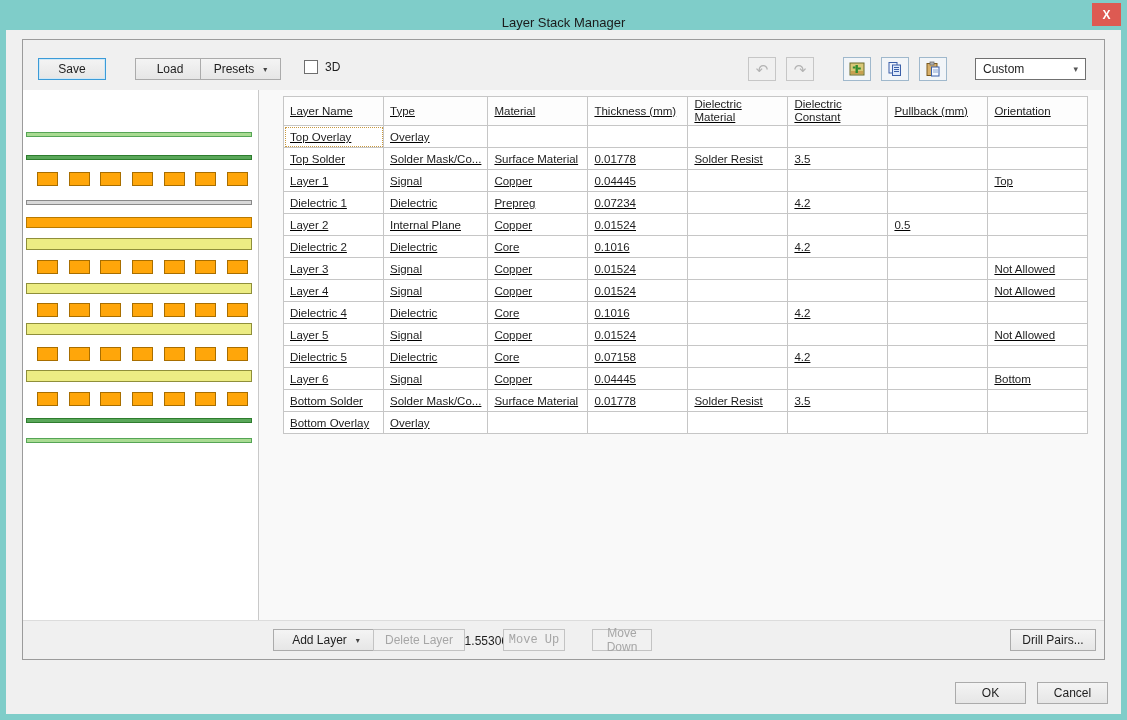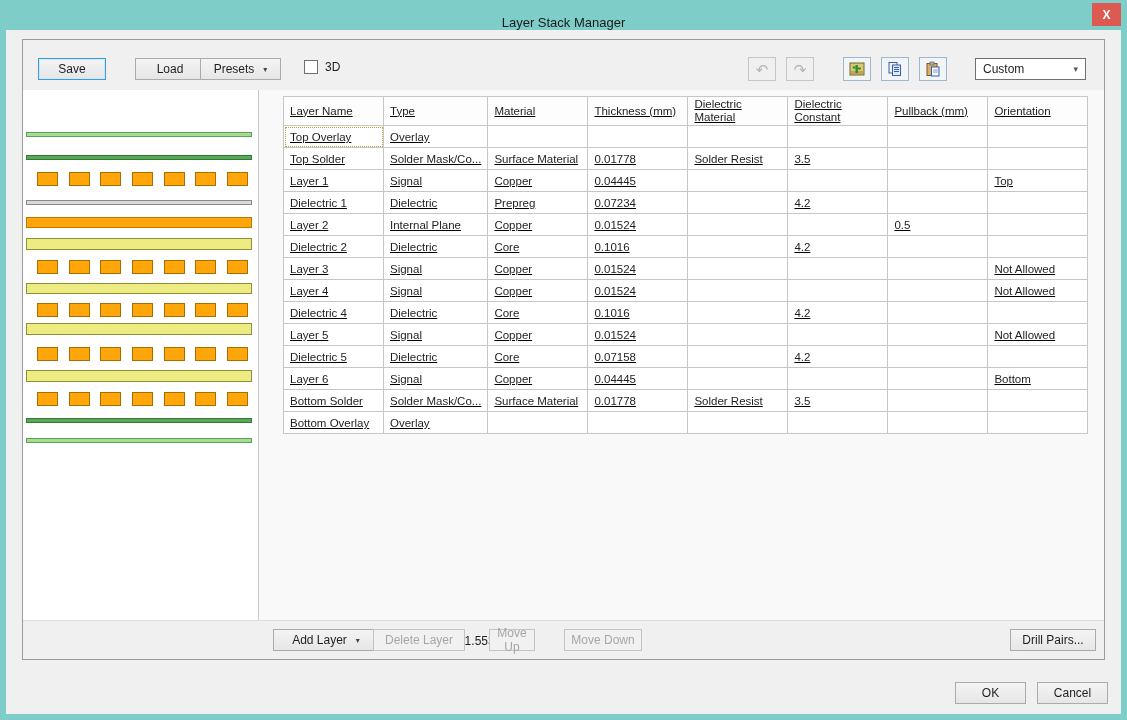--- a/index.html
+++ b/index.html
@@ -356,22 +356,22 @@
         </div>
       </div>
 
       <div class="footer">
         <div class="label">Total Thickness: 1.55306mm</div>
         <button class="btn" style="left:250px; width:106px;">
           <span>Add Layer</span>
           <span class="drop-arrow">▾</span>
         </button>
         <button class="btn disabled" style="left:350px; width:92px;" disabled="">Delete Layer</button>
-        <button class="btn disabled" style="left:466px; width:46px;" disabled="">Move Up</button>
-        <button class="btn disabled" style="left:541px; width:78px;" disabled="">Move Down</button>
+        <button class="btn disabled" style="left:480px; width:62px;font-family:Liberation Mono, monospace;" disabled="">Move Up</button>
+        <button class="btn disabled" style="left:569px; width:60px;" disabled="">Move Down</button>
         <button class="btn" style="right:8px; width:86px;">Drill Pairs...</button>
       </div>
 
     </div>
 
     <div class="dialog-buttons">
       <button class="dbtn">OK</button>
       <button class="dbtn">Cancel</button>
     </div>
 

